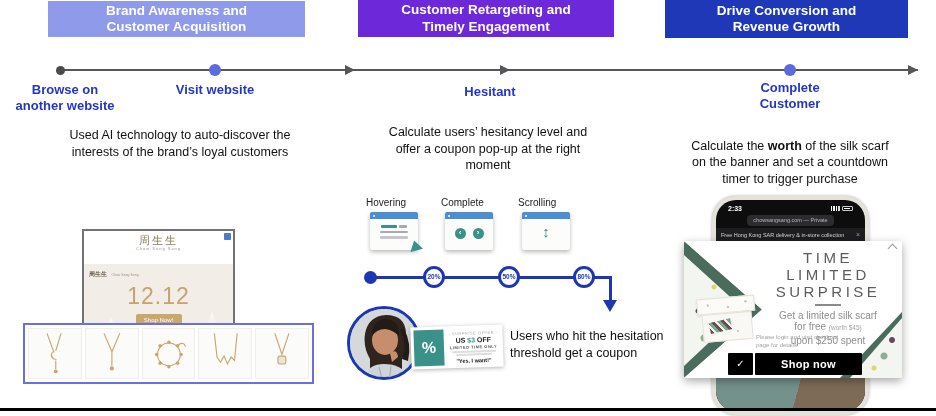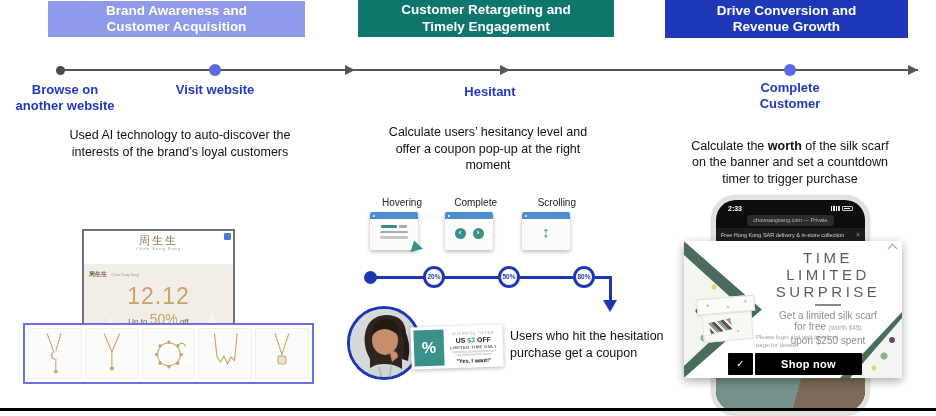--- a/index.html
+++ b/index.html
@@ -5,21 +5,21 @@
   * { margin:0; padding:0; box-sizing:border-box; }
   html,body { background:#fff; }
   body { font-family:"Liberation Sans","DejaVu Sans",sans-serif; }
   .canvas { position:relative; width:936px; height:416px; background:#fff; overflow:hidden; }
   .prewrap { white-space:pre-line; }
 
   
   .hdr { position:absolute; border-radius:0; color:#fff; font-weight:bold; font-size:13.5px;
          line-height:16.5px; text-align:center; display:flex; align-items:center; justify-content:center; }
   .hdr1 { left:48px; top:1px; width:257px; height:36px; background:#8F9BEA; }
-  .hdr2 { left:358px; top:0;  width:256px; height:37px; background:#0f766e; }
+  .hdr2 { left:358px; top:0;  width:256px; height:37px; background:#6d28d9; }
   .hdr3 { left:665px; top:0;  width:243px; height:38px; background:#1E38B8; }
 
   
   .tl-line { position:absolute; left:60px; top:69px; width:858px; height:2px; background:#55565A; }
   .tl-arrow { position:absolute; top:65px; width:0; height:0;
               border-left:10px solid #55565A; border-top:5px solid transparent; border-bottom:5px solid transparent; }
   .dot { position:absolute; border-radius:50%; }
   .dot-gray  { left:56px;  top:66px; width:9px;  height:9px;  background:#4A4B4E; }
   .dot-blue1 { left:209px; top:64px; width:12px; height:12px; background:#5B6ADE; }
   .dot-blue2 { left:784px; top:64px; width:12px; height:12px; background:#5B6ADE; }
@@ -47,21 +47,21 @@
   .sale-pct { font-size:14px; color:#C5A36B; }
   .site-btn { display:inline-block; margin-top:4px; width:46px; height:12px; background:#C9A86E; border-radius:2px;
               color:#fff; font-size:6px; line-height:12px; text-align:center; }
 
   .strip { position:absolute; left:23px; top:323px; width:291px; height:61px; background:#fff;
            border:2px solid #6B6FE6; z-index:3; display:flex; gap:3px; padding:3px; }
   .strip-cell { flex:1; background:#FBFBF9; border:1px solid #F0EFEA; }
   .strip-cell svg { width:100%; height:100%; }
 
   
-  .beh-label { position:absolute; top:197px; font-size:10px; color:#222; text-align:right; }
+  .beh-label { position:absolute; top:197px; font-size:10px; color:#222; text-align:left; }
   .win { position:absolute; top:212px; width:48px; height:38px; background:#FCFCFB; border-radius:2px;
          box-shadow:0 2px 4px rgba(0,0,0,.28); }
   .win-bar { height:7px; background:#4B8FD2; border-radius:2px 2px 0 0; position:relative; }
   .win-bar::after { content:""; position:absolute; left:3px; top:2.5px; width:2px; height:2px; border-radius:50%; background:#fff; }
   .hline { height:2.5px; border-radius:1px; }
   .cursor { position:absolute; right:-5px; bottom:-4px; width:0; height:0;
             border-left:11px solid #3A9189; border-top:5px solid transparent; border-bottom:7px solid transparent;
             transform:rotate(18deg); }
   .swipe-btn { width:11px; height:11px; border-radius:50%; background:#3A9189; color:#fff; font-size:8px;
                font-weight:bold; line-height:10px; text-align:center; }
@@ -216,23 +216,20 @@
       <div class="b-logo">
         <span class="b-logo-cn">周生生</span>
         <span class="b-logo-en">Chow Sang Sang</span>
       </div>
       <div class="cone" style="left:2px; bottom:12px; width:20px; height:26px;"></div>
       <div class="cone" style="left:12px; bottom:10px; width:30px; height:44px;"></div>
       <div class="cone" style="right:28px; bottom:8px; width:22px; height:30px;"></div>
       <div class="cone" style="right:4px; bottom:8px; width:34px; height:52px;"></div>
       <div class="sale">
         <div class="sale-date">12.12</div>
-        <div class="sale-line">
-          <span class="sale-sm">Up to </span><span class="sale-pct">50%</span><span class="sale-sm"> off</span>
-        </div>
         <div><span class="site-btn">Shop Now!</span></div>
       </div>
     </div>
   </div>
 
   <div class="strip">
     <div class="strip-cell">
       <svg viewBox="0 0 50 56" fill="none" stroke="#C9A66B" stroke-width="1.3">
         <path d="M16 5 L24 27 M32 5 L26 25"></path>
         <path d="M25 25 a5 5 0 1 0 3.2 9 a4.2 4.2 0 1 1 -3.2 -9" fill="#C9A66B" stroke="none"></path>
@@ -326,21 +323,21 @@
       <div class="cp-offer">
         <span>US </span><span class="hl">$3</span><span> OFF</span>
       </div>
       <div class="cp-ltd">LIMITED TIME ONLY</div>
       <div class="cp-bar"></div>
       <div class="cp-bar" style="width:36px;"></div>
       <div class="cp-cta">"Yes, I want!"</div>
     </div>
   </div>
   <div class="note prewrap">Users who hit the hesitation
-purchase get a coupon</div>
+threshold get a coupon</div>
 
   <div class="phone">
     <div class="screen">
       <div class="p-status">
         <span class="p-time">2:33</span>
         <span class="p-icons">
           <span class="sig"></span>
           <span class="batt"></span>
         </span>
       </div>

